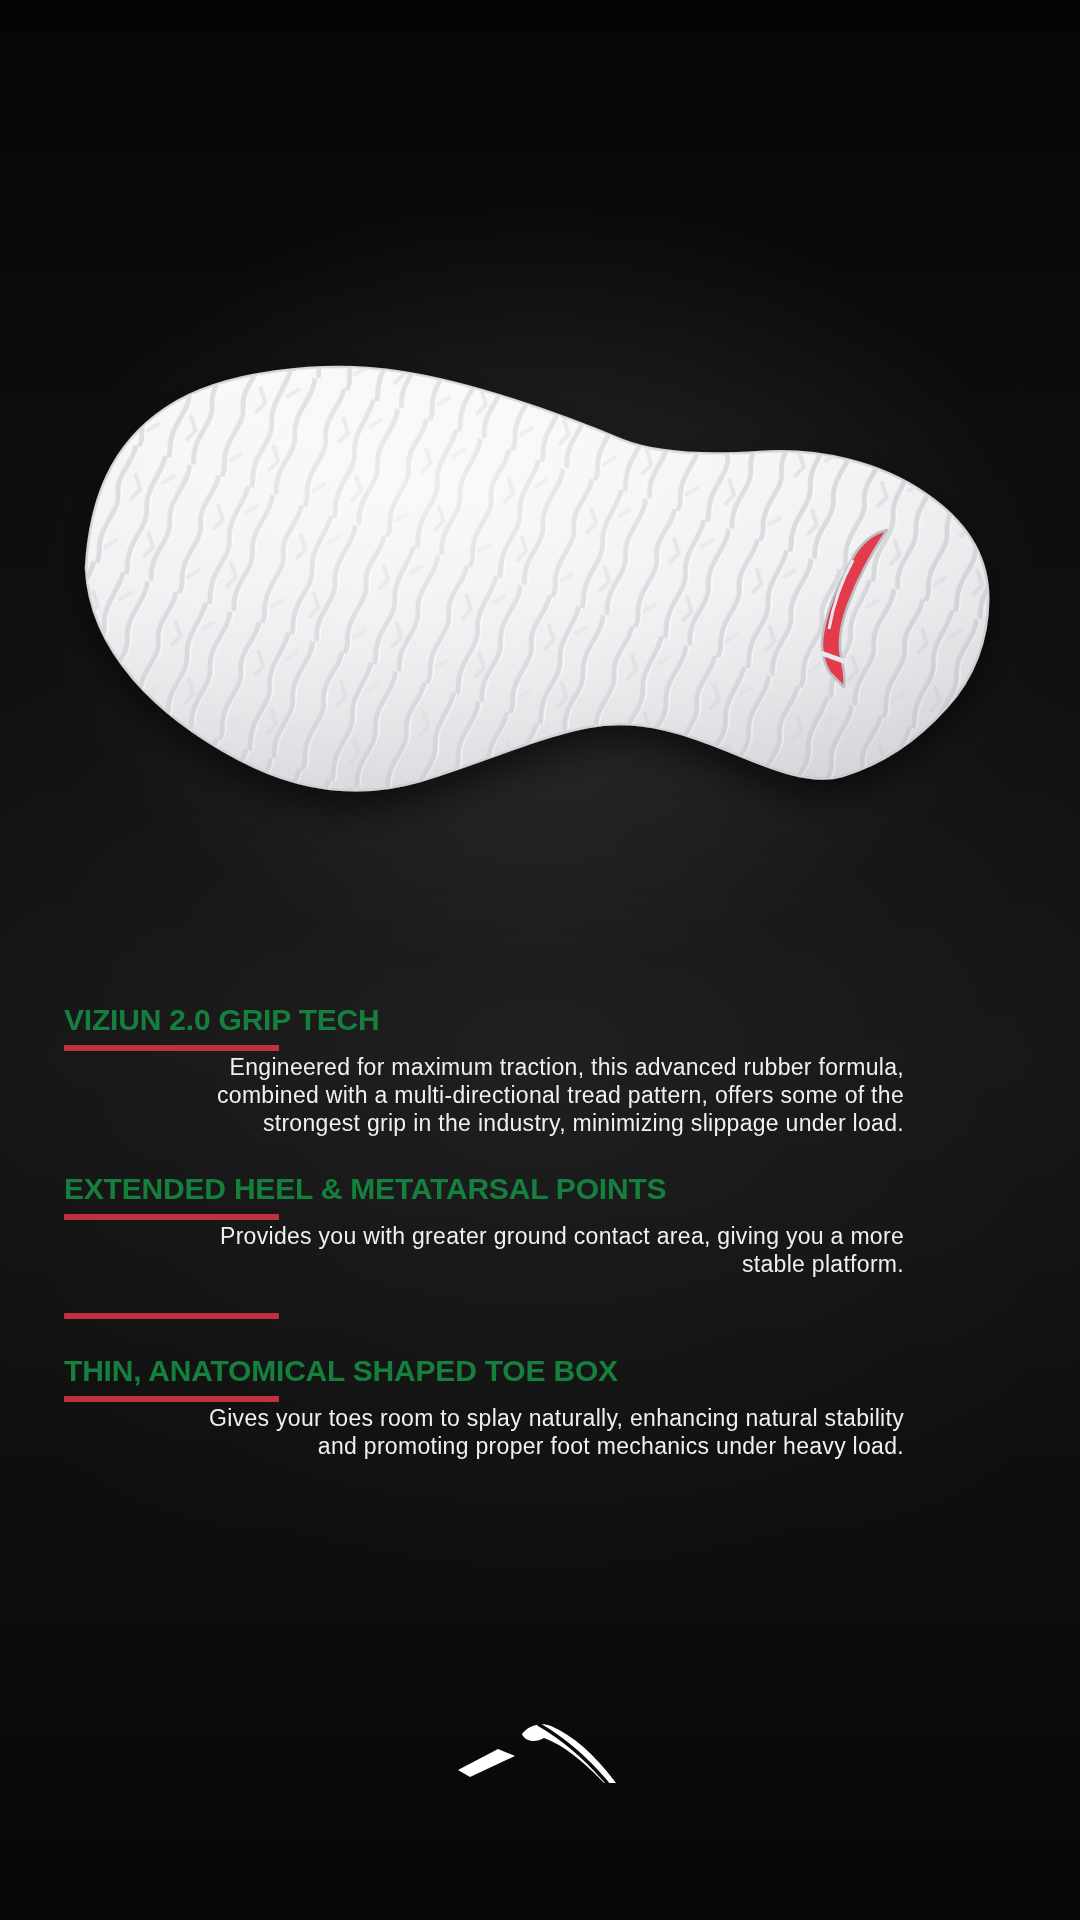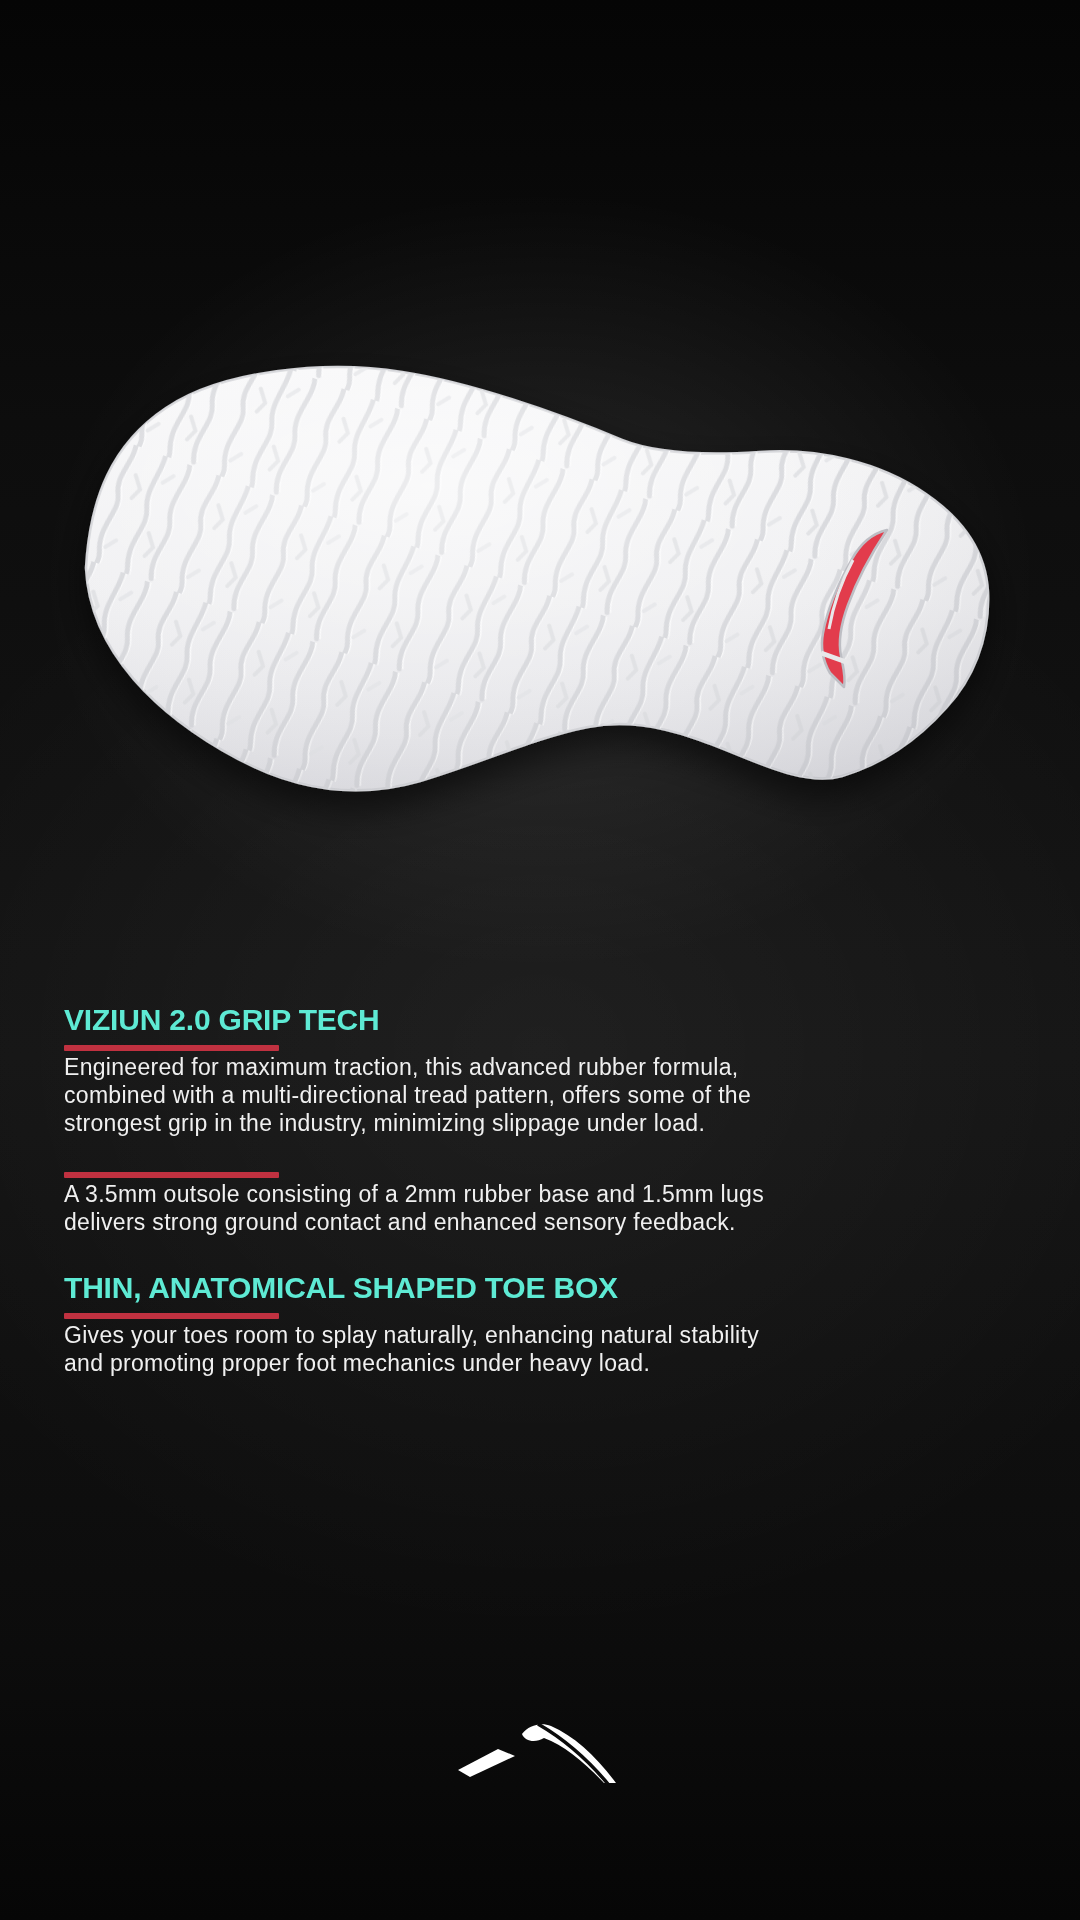--- a/index.html
+++ b/index.html
@@ -9,27 +9,27 @@
     background-image:
       radial-gradient(ellipse 640px 500px at 540px 580px, rgba(255,255,255,0.11), rgba(255,255,255,0.03) 55%, rgba(255,255,255,0) 78%),
       radial-gradient(ellipse 980px 820px at 540px 1050px, rgba(255,255,255,0.05), rgba(255,255,255,0) 72%),
       linear-gradient(180deg,#050505 0%,#0d0d0d 22%,#141414 55%,#0c0c0c 86%,#060606 100%);
     font-family:"Liberation Sans", sans-serif;
   }
   .hero{position:absolute;top:0;left:0;width:1080px;height:900px;}
   .features{position:absolute;left:64px;top:1003px;width:840px;}
   .feature{margin:0 0 35px 0;}
   .feature h2{
-    margin:0;font-size:30px;line-height:34px;font-weight:bold;color:#5eead4;
+    margin:0;font-size:30px;line-height:34px;font-weight:bold;color:#15803d;
     letter-spacing:-0.2px;
   }
   .rule{width:215px;height:6px;margin-top:8px;border-radius:1px;}
   .feature p{
     margin:2px 0 0 0;font-size:23px;line-height:28px;color:#f0f0f0;
-    letter-spacing:0.3px;white-space:pre-line;font-weight:400;
+    letter-spacing:0.3px;white-space:pre-line;font-weight:400;text-align:right;
   }
   .brand-logo{position:absolute;left:458px;top:1723px;width:178px;height:62px;}
 </style>
 </head>
 <body>
 
 <svg class="hero" viewBox="0 0 1080 900" xmlns="http://www.w3.org/2000/svg" aria-hidden="true">
   <defs>
     <linearGradient id="soleGrad" x1="0" y1="0" x2="0" y2="1">
       <stop offset="0" stop-color="#f7f7f8"></stop>
@@ -79,25 +79,29 @@
 <div class="features">
 
   <section class="feature">
     <h2>VIZIUN 2.0 GRIP TECH</h2>
     <div class="rule" style="background: rgb(192, 49, 64);"></div>
     <p>Engineered for maximum traction, this advanced rubber formula,
 combined with a multi-directional tread pattern, offers some of the
 strongest grip in the industry, minimizing slippage under load.</p>
   </section>
 
+  <section class="feature">
+    <h2>EXTENDED HEEL &amp; METATARSAL POINTS</h2>
+    <div class="rule" style="background: rgb(192, 49, 64);"></div>
+    <p>Provides you with greater ground contact area, giving you a more
+stable platform.</p>
+  </section>
 
   <section class="feature">
     <div class="rule" style="background: rgb(192, 49, 64);"></div>
-    <p>A 3.5mm outsole consisting of a 2mm rubber base and 1.5mm lugs
-delivers strong ground contact and enhanced sensory feedback.</p>
   </section>
 
   <section class="feature">
     <h2>THIN, ANATOMICAL SHAPED TOE BOX</h2>
     <div class="rule" style="background: rgb(192, 49, 64);"></div>
     <p>Gives your toes room to splay naturally, enhancing natural stability
 and promoting proper foot mechanics under heavy load.</p>
   </section>
 
 </div>

